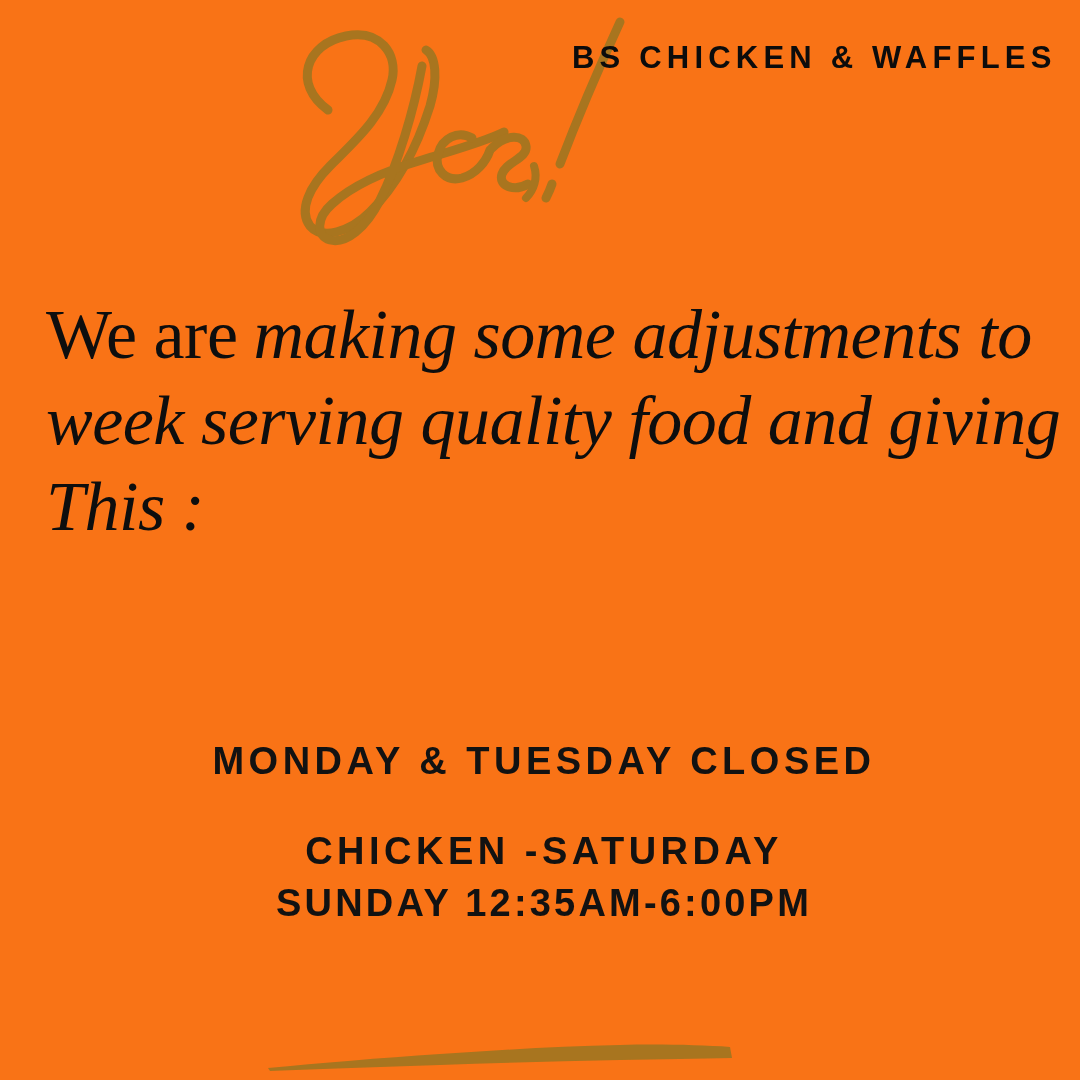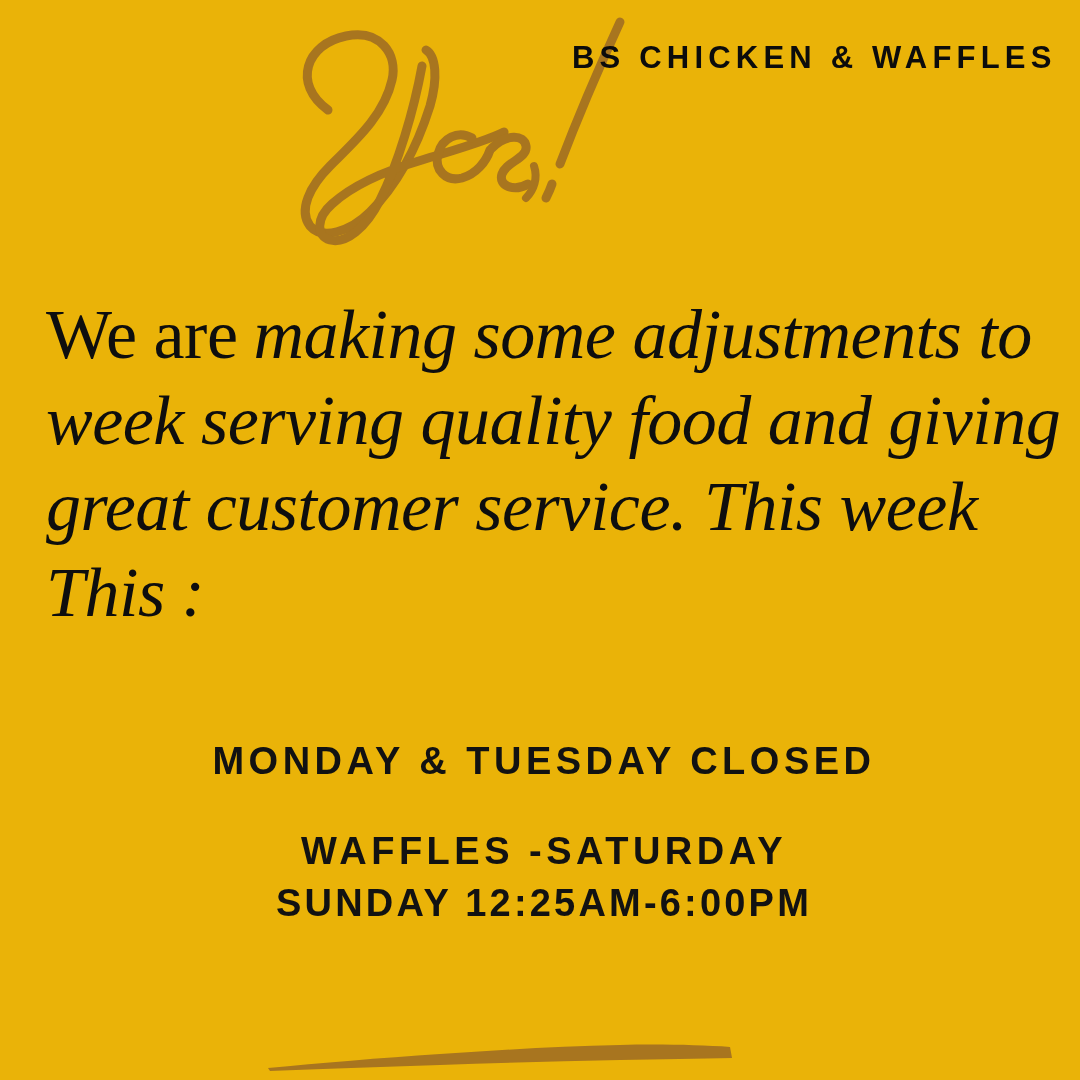--- a/index.html
+++ b/index.html
@@ -10,21 +10,21 @@
     width: 1080px;
     height: 1080px;
     overflow: hidden;
     font-family: "Liberation Sans", sans-serif;
   }
 
   .poster {
     position: relative;
     width: 1080px;
     height: 1080px;
-    background: #eab308;
+    background: #f97316;
     overflow: hidden;
   }
 
   
   .header {
     position: absolute;
     top: 0;
     left: 0;
     width: 1080px;
     height: 260px;
@@ -147,33 +147,32 @@
     </div>
 
     <div class="brand-name">BS CHICKEN &amp; WAFFLES</div>
   </div>
 
   <div class="body-copy">
     <span class="body-line">
       <span class="roman">We are</span><span class="gap"></span><span class="italic">making some adjustments to</span>
     </span>
     <span class="body-line italic">week serving quality food and giving</span>
-    <span class="body-line italic">great customer service. This week</span>
     <span class="body-line italic">This :</span>
   </div>
 
   <div class="hours">
 
     <div class="hours-group">
       <span class="hours-line">MONDAY &amp; TUESDAY CLOSED</span>
     </div>
 
     <div class="hours-group">
-      <span class="hours-line">WAFFLES -SATURDAY</span>
-      <span class="hours-line tight">SUNDAY 12:25AM-6:00PM</span>
+      <span class="hours-line">CHICKEN -SATURDAY</span>
+      <span class="hours-line tight">SUNDAY 12:35AM-6:00PM</span>
     </div>
 
   </div>
 
   <div class="brush">
     <svg viewBox="0 0 490 46" xmlns="http://www.w3.org/2000/svg">
       <path d="M8 34
                C60 29 120 24 180 20
                C240 16 300 12 360 11
                C400 10 440 11 470 13

